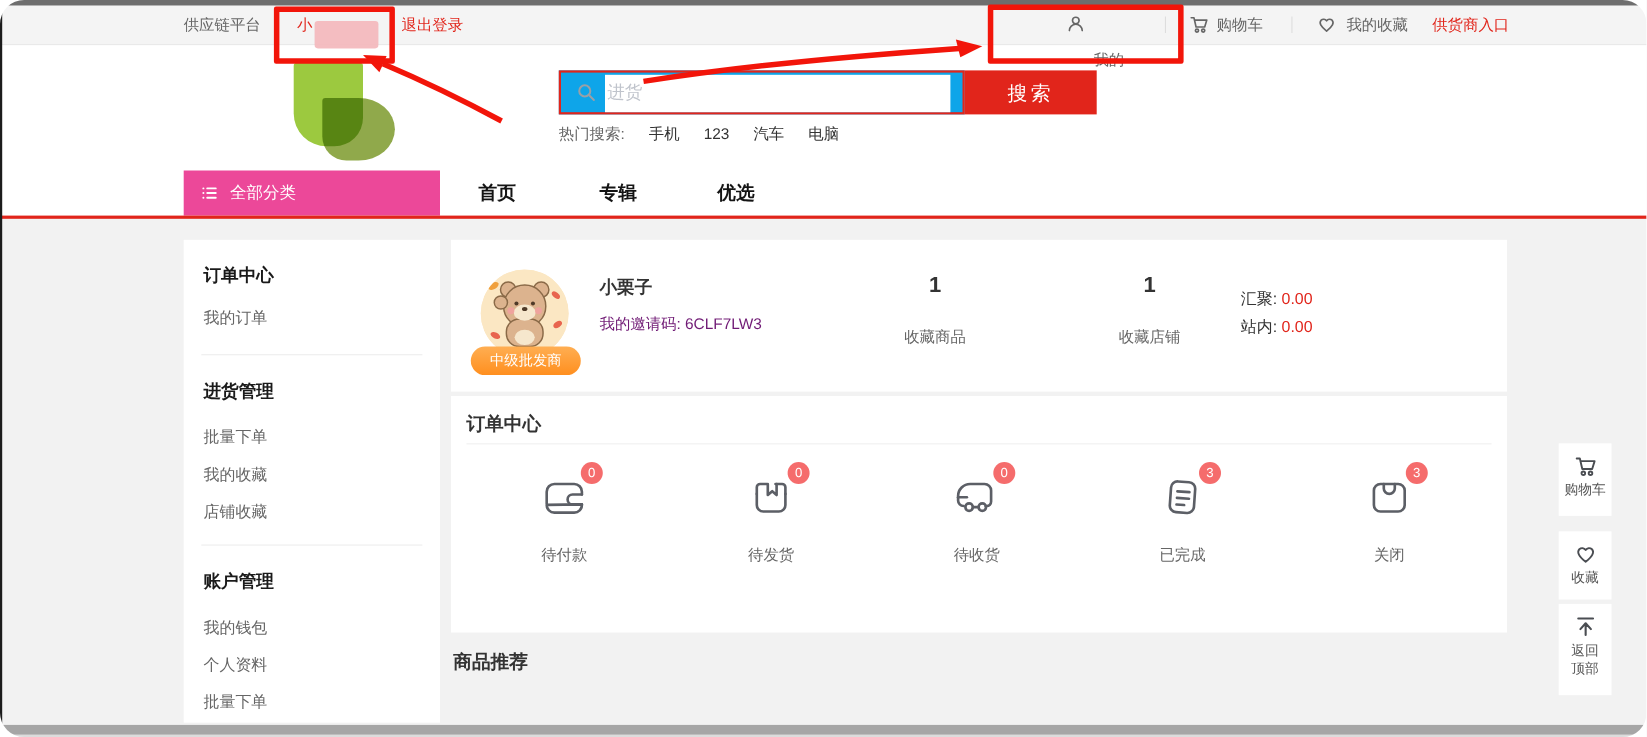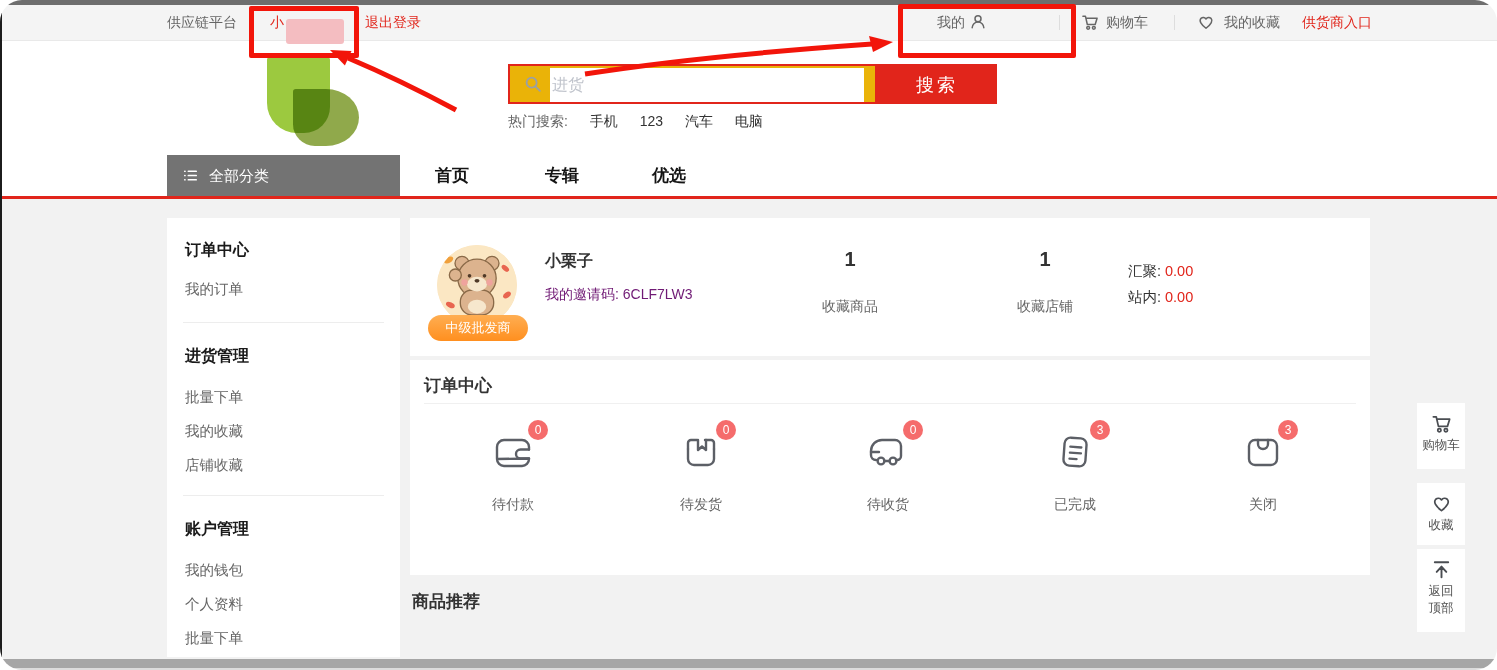--- a/index.html
+++ b/index.html
@@ -17,30 +17,30 @@
   .tb{position:absolute;top:0;height:35px;line-height:35px;font-size:14px;color:#666;white-space:nowrap;cursor:pointer;}
   .tb.red{color:#e1251b;}
   .tb-div{position:absolute;top:10px;width:1px;height:15px;background:#ddd;}
   .tb-ic{position:absolute;top:7px;width:20px;height:20px;}
   .redact{position:absolute;left:284px;top:14px;width:58px;height:25px;background:#f3b9be;border-radius:3px;opacity:.95;}
 
   
   .logo{position:absolute;left:267px;top:57px;width:105px;height:88px;cursor:pointer;}
   .logo .l1{position:absolute;left:0;top:0;width:63px;height:76px;background:#9cc93f;border-radius:3px 3px 26px 30px;}
   .logo .l2{position:absolute;left:26px;top:32px;width:66px;height:57px;background:#7d9a2b;opacity:.85;border-radius:3px 55% 55% 24px;mix-blend-mode:multiply;}
-  .search-box{position:absolute;left:508px;top:64px;width:369px;height:40px;background:#eab308;border:2px solid #e1251b;box-sizing:border-box;}
+  .search-box{position:absolute;left:508px;top:64px;width:369px;height:40px;background:#0ea5e9;border:2px solid #e1251b;box-sizing:border-box;}
   .search-box input{position:absolute;left:40px;top:2px;width:310px;height:32px;border:0;outline:0;font-size:16px;color:#333;font-family:inherit;}
   .search-box input::placeholder{color:#c0c4cc;}
   .search-ic{position:absolute;left:12px;top:7px;width:22px;height:22px;}
   .search-btn{position:absolute;left:877px;top:64px;width:120px;height:40px;background:#e1251b;color:#fff;font-size:18px;letter-spacing:3px;text-align:center;line-height:40px;border:0;cursor:pointer;font-family:inherit;}
   .hotrow{position:absolute;left:508px;top:112px;height:18px;line-height:18px;font-size:14px;color:#666;white-space:nowrap;}
   .hotrow .hot-item{color:#333;margin-left:18px;cursor:pointer;}
 
   
-  .allcat{position:absolute;left:167px;top:155px;width:233px;height:41px;background:#737373;color:#fff;font-size:15px;line-height:41px;cursor:pointer;}
+  .allcat{position:absolute;left:167px;top:155px;width:233px;height:41px;background:#ec4899;color:#fff;font-size:15px;line-height:41px;cursor:pointer;}
   .allcat .txt{margin-left:42px;}
   .allcat svg{position:absolute;left:15px;top:12px;width:17px;height:17px;}
   .navlink{position:absolute;top:155px;height:41px;line-height:41px;font-size:17px;font-weight:bold;color:#141414;cursor:pointer;}
   .redline{position:absolute;left:0;top:196px;width:100%;height:3px;background:#e1251b;}
 
   .page-bg{position:absolute;left:2px;right:0;top:199px;height:460px;background:#f2f2f2;}
 
   
   .side-panel{position:absolute;left:167px;top:218px;width:233px;height:439px;background:#fff;}
   .side-title{position:absolute;left:18px;font-size:16px;font-weight:bold;color:#1a1a1a;}
@@ -91,21 +91,21 @@
     <span class="tb" style="left:165px;">供应链平台</span>
     <span class="tb red" style="left:268px;">小</span>
     <span class="redact"></span>
     <span class="tb-div" style="left:354px;"></span>
     <span class="tb red" style="left:363px;">退出登录</span>
 
     <svg class="tb-ic" style="left:966px;" viewBox="0 0 24 24" fill="none" stroke="#666" stroke-width="1.8" stroke-linecap="round">
         <circle cx="12" cy="8" r="3.6"></circle>
         <path d="M5,19 a7,7 0 0 1 14,0"></path>
       </svg>
-    <span class="tb" style="left:935px;">我的</span>
+    <span class="tb" style="left:992px;margin-top:32px;">我的</span>
     <span class="tb-div" style="left:1057px;"></span>
 
     <svg class="tb-ic" style="left:1078px;" viewBox="0 0 24 24" fill="none" stroke="#666" stroke-width="1.8" stroke-linecap="round" stroke-linejoin="round">
         <path d="M3.5,5 h3 l2.3,10 h9.4 l2.3,-7.5 h-13.5"></path>
         <circle cx="9.8" cy="19" r="1.7"></circle>
         <circle cx="16.6" cy="19" r="1.7"></circle>
       </svg>
     <span class="tb" style="left:1104px;">购物车</span>
     <span class="tb-div" style="left:1172px;"></span>
 

